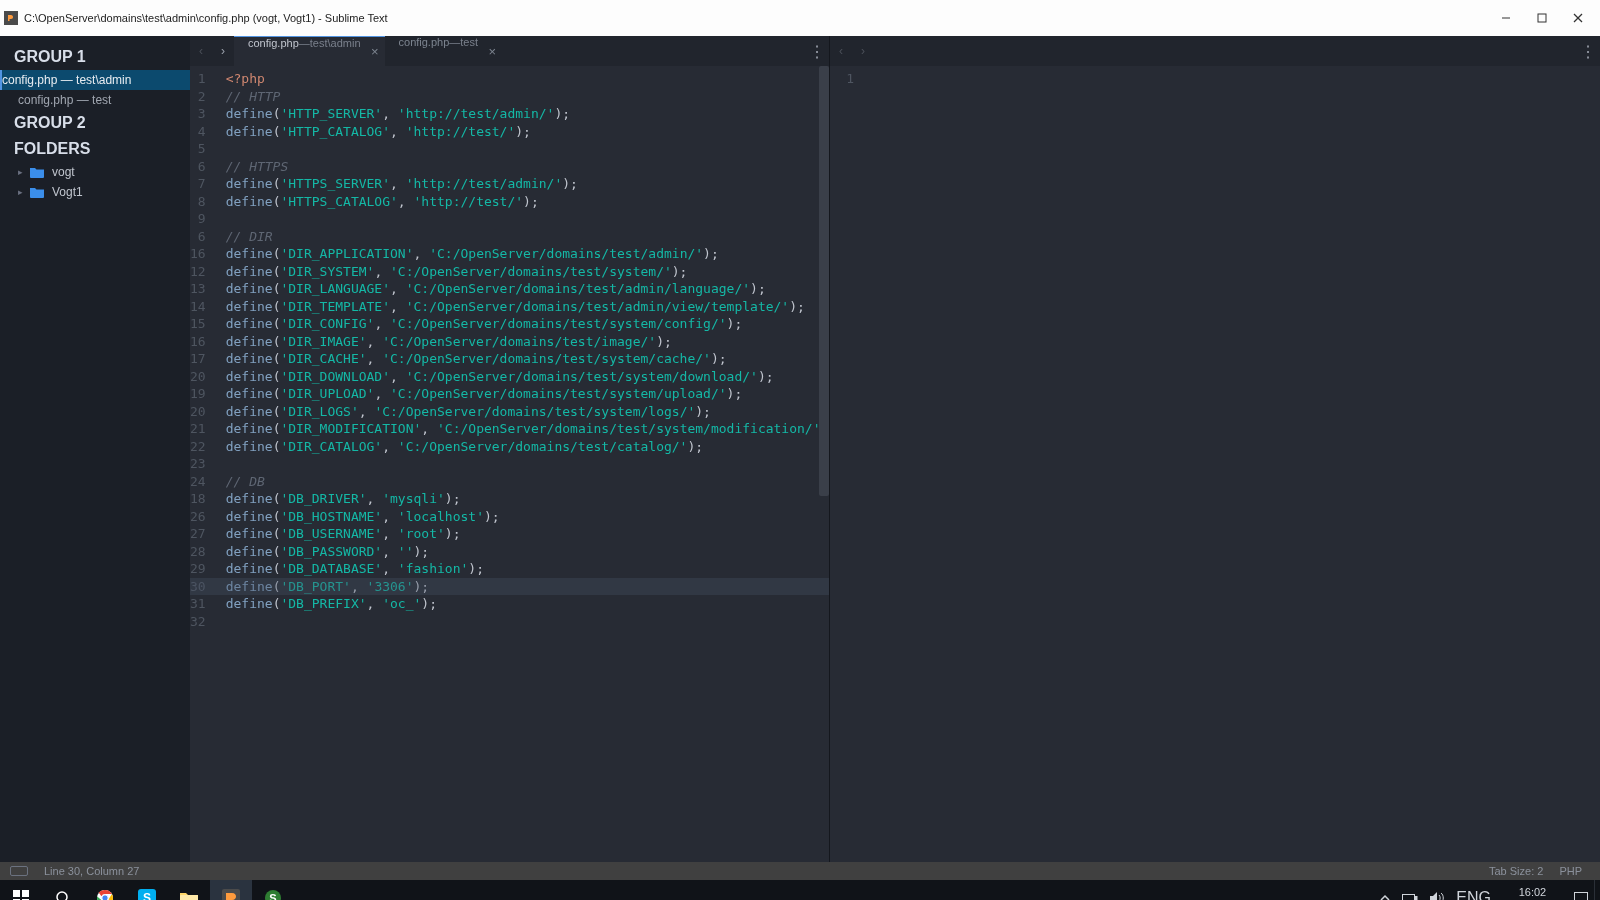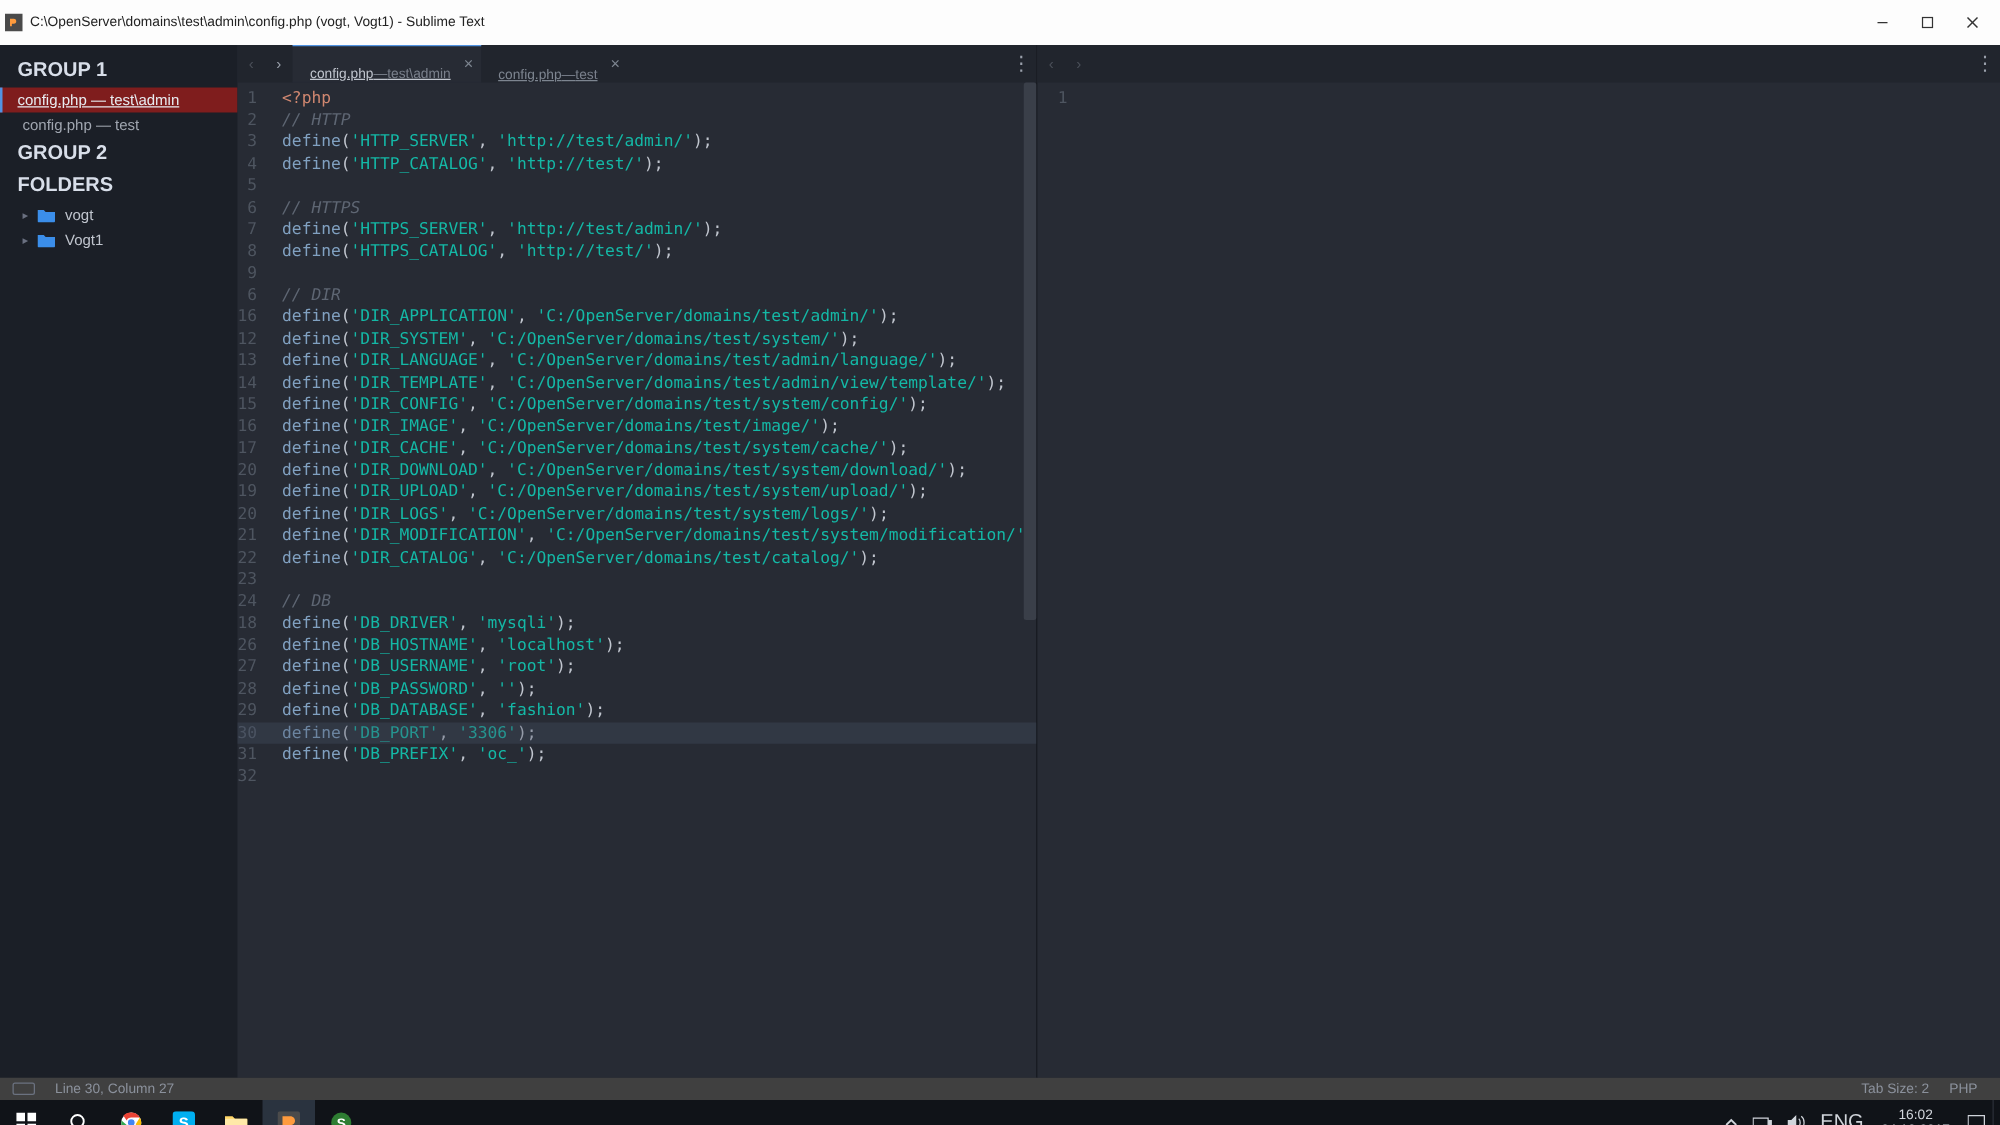--- a/index.html
+++ b/index.html
@@ -8,33 +8,33 @@
   .titlebar { height:36px; background:#fdfdfd; display:flex; align-items:center; padding:14px 4px; color:#222; font-size:11px; }
   .titlebar .app-icon { width:14px; height:14px; background:#4b4b4b; margin-right:6px; display:flex; align-items:center; justify-content:center; }
   .titlebar .app-icon svg{display:block;}
   .titlebar .spacer{flex:1;}
   .titlebar .win-btn{width:36px; height:20px; display:flex; align-items:center; justify-content:center; color:#333; font-size:12px;}
   
   .main{display:flex; height:calc(900px - 20px - 18px - 36px);}
   .sidebar{width:190px; background:#1b1f27; padding-top:8px; font-size:12px;}
   .sidebar .group-hdr{padding:4px 14px; color:#d8dee9; font-weight:bold; font-size:16px; cursor:default;}
   .sidebar .file{padding:3px 14px 3px 18px; color:#a0a6b0; cursor:pointer;}
-  .sidebar .file.active{background:#7f1d1d; color:#e8ecf1; border-left:2px solid #5294e2; padding-left:12px;text-decoration:underline;}
+  .sidebar .file.active{background:#0c4a6e; color:#e8ecf1; border-left:2px solid #5294e2; padding-left:0;}
   .sidebar .folder-row{display:flex; align-items:center; padding:3px 0 3px 18px; color:#c0c5ce; cursor:pointer;}
   .sidebar .folder-icon{width:14px;height:11px;margin-right:8px;}
   .sidebar .tri{margin-right:4px; color:#6a7080; font-size:9px; width:8px; display:inline-block;}
   .editors{flex:1; display:flex; height:100%;}
   .pane{display:flex; flex-direction:column; background:#272b34; position:relative;}
   .pane1{width:640px; border-right:1px solid #14171d;}
   .pane2{flex:1;}
   .tabbar{height:30px; background:#21252d; display:flex; align-items:center;}
   .nav-arrow{width:22px;height:30px;display:flex;align-items:center;justify-content:center;color:#9aa0ab;cursor:pointer;}
   .nav-arrow.disabled{color:#4a4f58;}
   .spacer-t{flex:1;}
-  .tab{height:30px; padding:0 24px 0 14px; display:flex; align-items:flex-end; color:#c0c5ce; font-size:11px; position:relative; background:#272b34; cursor:pointer;text-decoration:underline;}
+  .tab{height:30px; padding:0 24px 0 14px; display:flex; align-items:flex-start; color:#c0c5ce; font-size:11px; position:relative; background:#272b34; cursor:pointer;}
   .tab.inactive{background:transparent; color:#7d8590;}
   .tab .dim{color:#7a808c; font-style:normal;}
   .tab .close{position:absolute; right:6px; top:50%; transform:translateY(-50%); color:#7d8590; font-size:13px;}
   .tab.active-tab{border-bottom:1px solid #272b34; border-top:1px solid #5294e2;}
   .menu-dots{width:24px; display:flex; align-items:center; justify-content:center; color:#9aa0ab; font-size:16px; cursor:pointer;}
   .code-area{flex:1; display:flex; font-family:Consolas,monospace; font-size:13px; line-height:17.5px; overflow:hidden;}
   .gutter{width:32px; text-align:right; color:#4e5560; padding-right:8px; padding-top:4px; user-select:none;}
   .gutter div{height:17.5px;}
   .code{flex:1; padding-top:4px; white-space:pre; position:relative;}
   .code div.ln{height:17.5px;margin-left:12px;}

